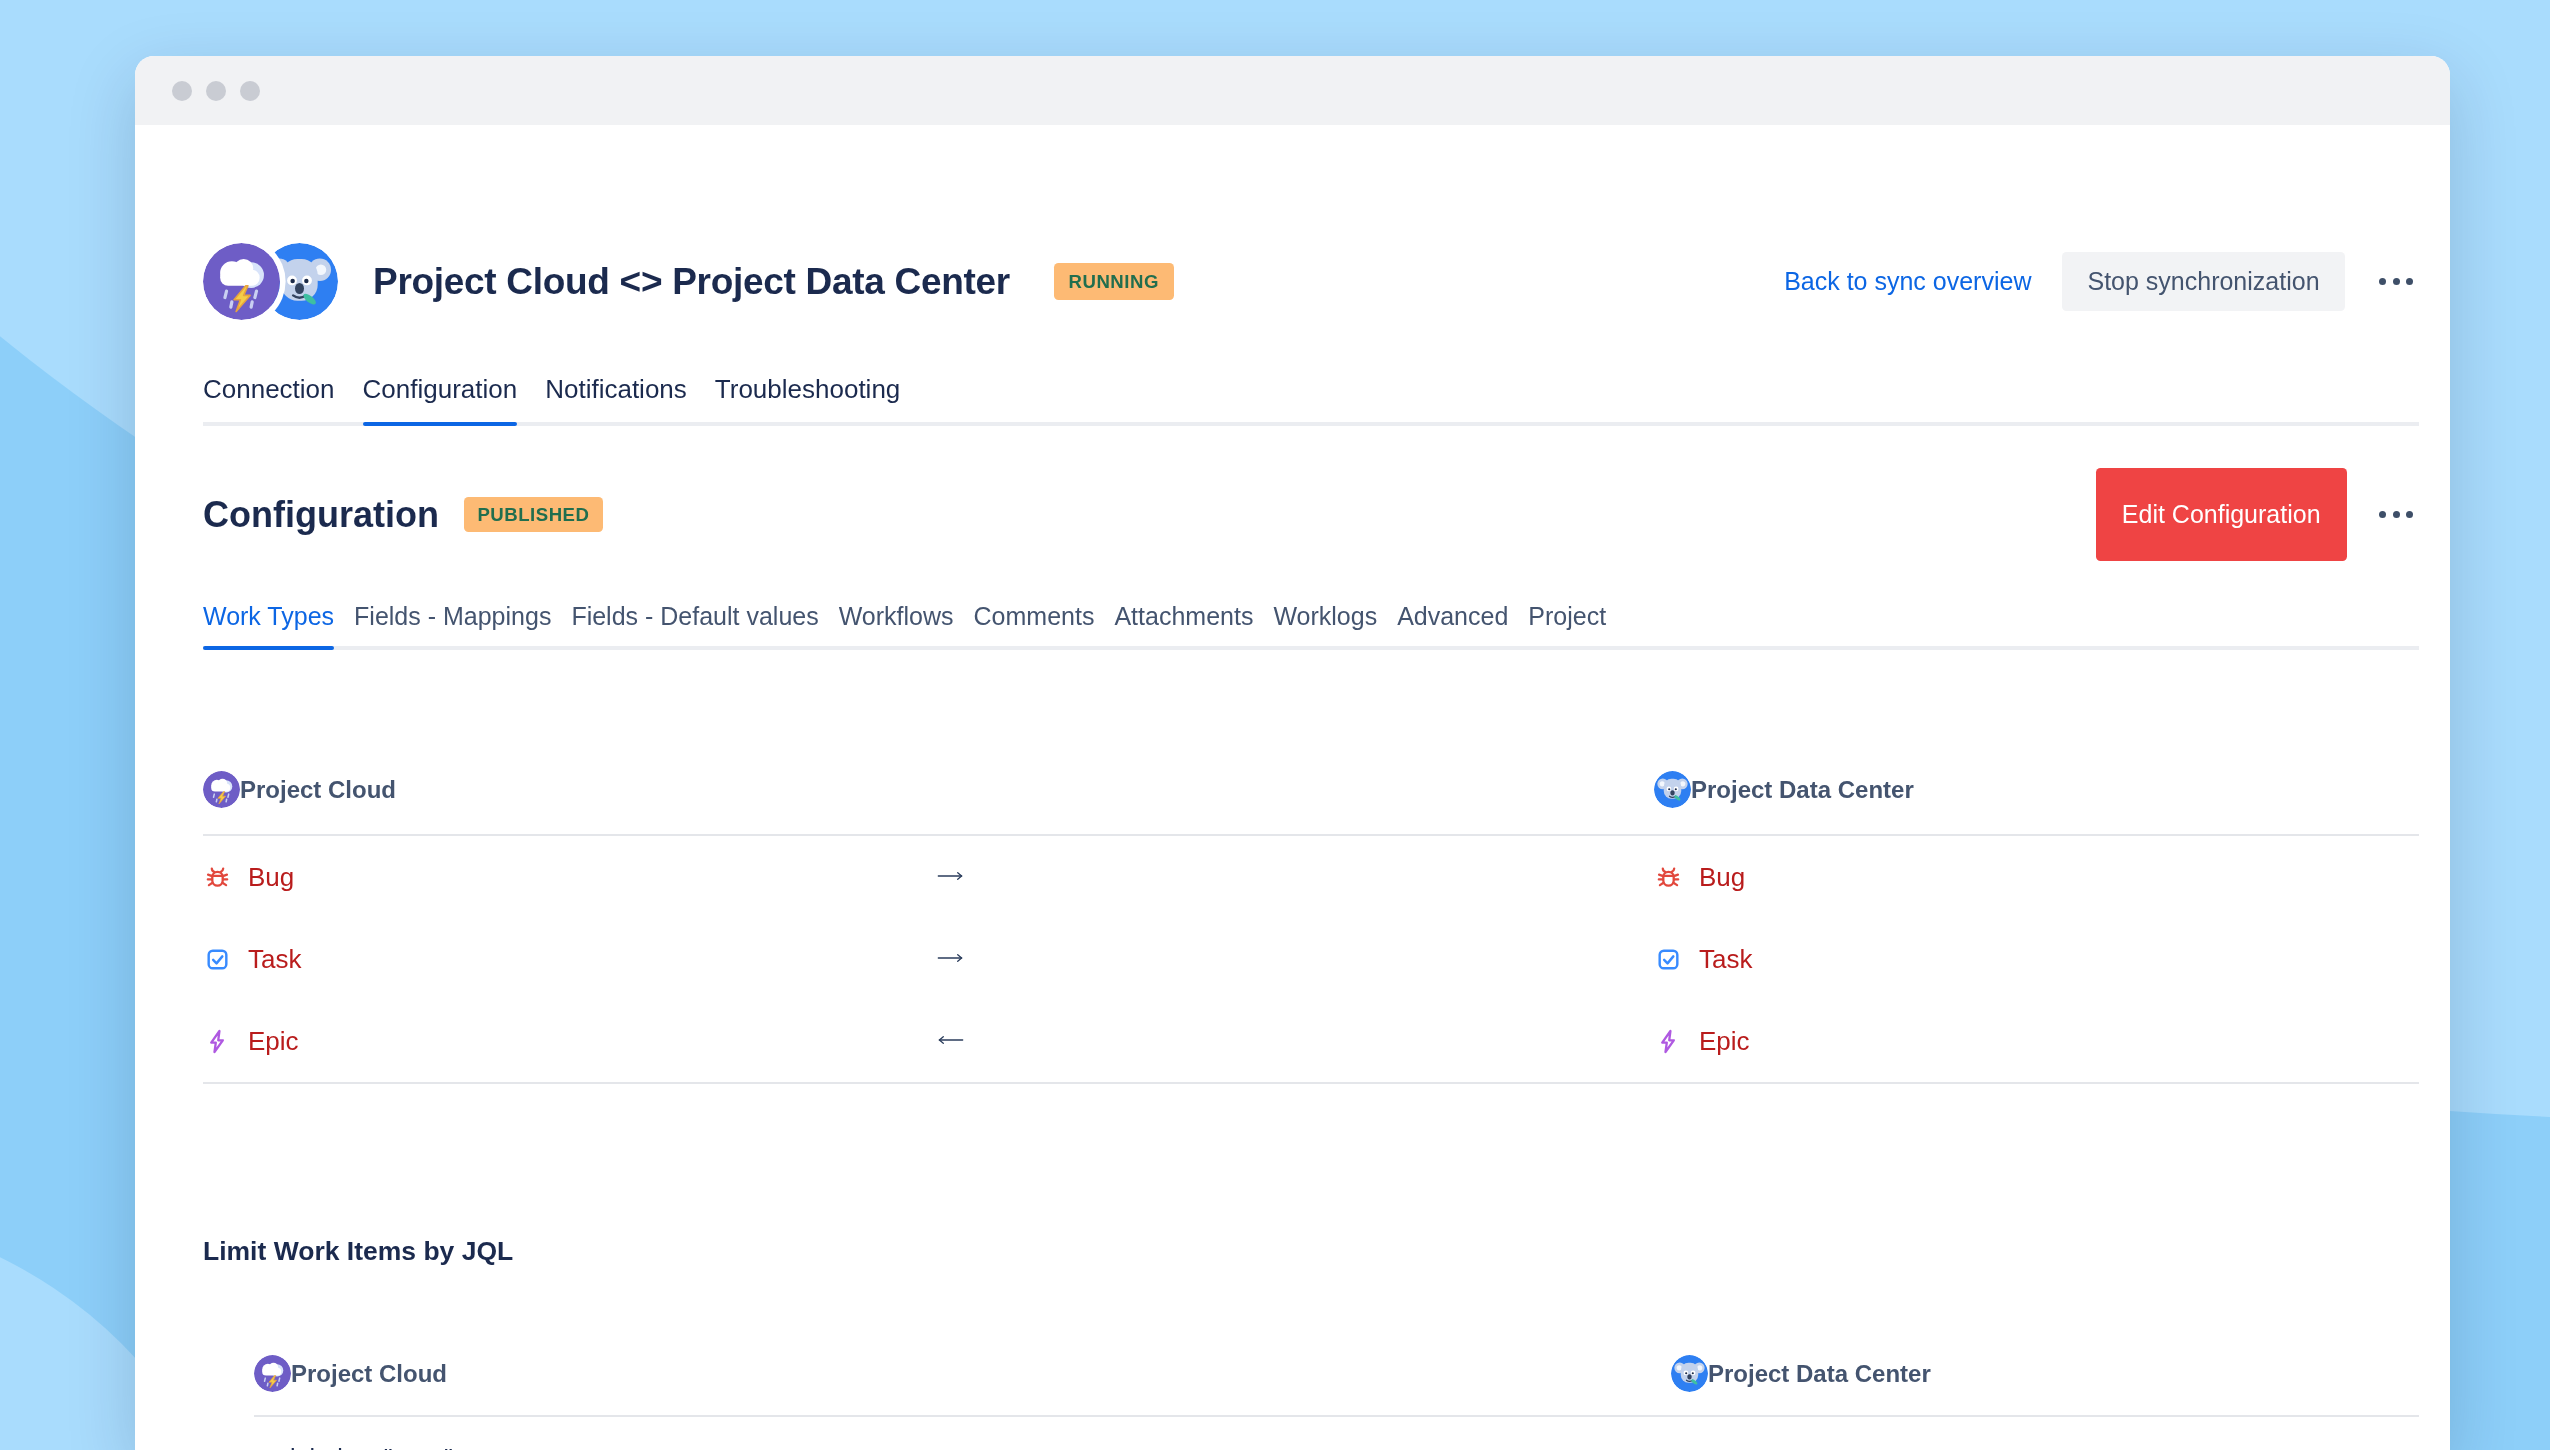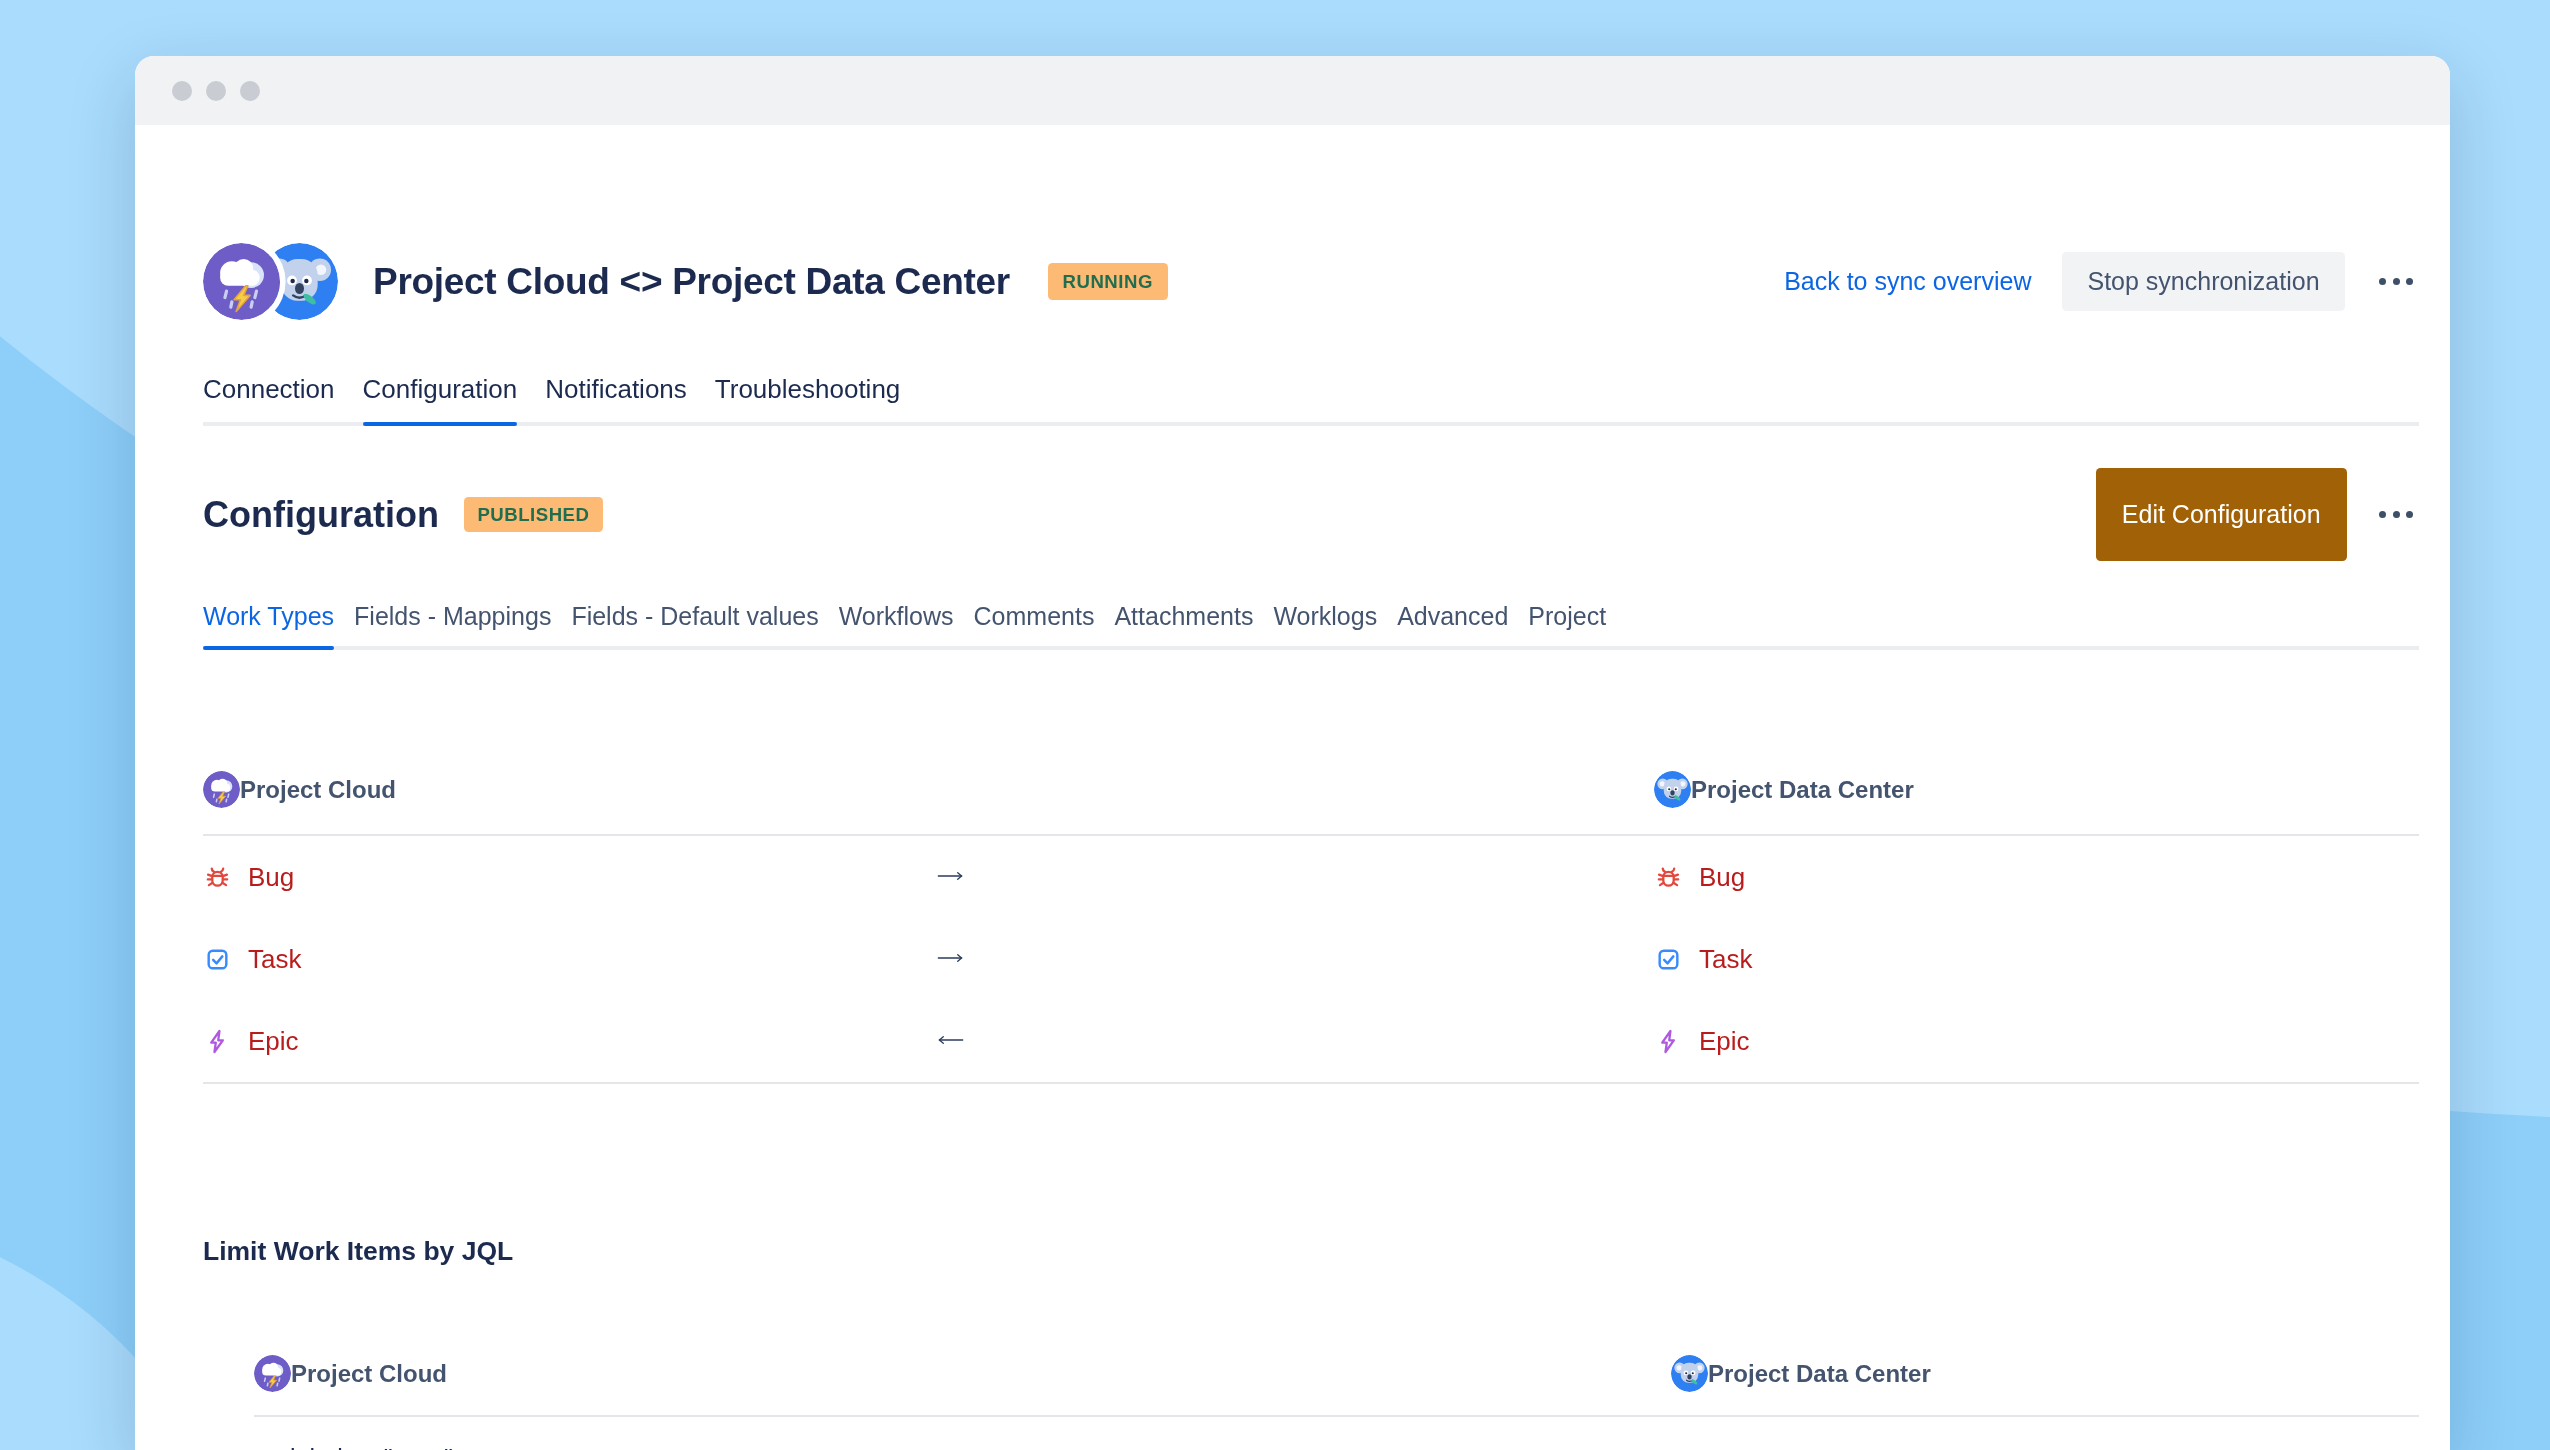--- a/index.html
+++ b/index.html
@@ -15,28 +15,28 @@
   .titlebar{height:69px;background:#F1F2F4;display:flex;align-items:center;padding-left:37px;gap:14px;}
   .tdot{width:20px;height:20px;border-radius:50%;background:#C9CCD3;}
 
   .content{padding:0 31px 0 68px;}
 
   
   .app-header{margin-top:118px;display:flex;align-items:center;}
   .avatar{width:77px;height:77px;border-radius:50%;flex:0 0 auto;}
   .av-front{position:relative;z-index:2;box-shadow:0 0 0 5.6px #fff;border-radius:50%;}
   .av-back{margin-left:-19px;z-index:1;}
-  .page-title{font-size:37px;font-weight:600;color:#1B2A4E;letter-spacing:-0.3px;margin:0 10px 0 35px;}
+  .page-title{font-size:37px;font-weight:600;color:#1B2A4E;letter-spacing:-0.3px;margin:0 16px 0 35px;}
   .badge{display:inline-block;background:#fdba74;color:#216E4E;font-weight:700;border-radius:4.5px;}
   .badge-running{font-size:18.6px;letter-spacing:0.5px;padding:7.3px 14.7px;margin-left:28px;}
   .spacer{flex:1;}
   .link{font-size:25px;font-weight:500;color:#0C66E4;cursor:pointer;white-space:nowrap;}
   .btn{border:none;border-radius:4.5px;cursor:pointer;font-family:inherit;white-space:nowrap;text-align:right;}
   .btn-subtle{margin-left:31px;background:#F2F3F5;color:#44546F;font-size:25px;font-weight:500;padding:15px 25px;}
-  .btn-primary{background:#a16207;color:#fff;font-size:25px;font-weight:500;padding:32px 26px;}
+  .btn-primary{background:#ef4444;color:#fff;font-size:25px;font-weight:500;padding:32px 26px;}
   .dots{display:flex;gap:6.2px;align-items:center;cursor:pointer;padding:5.6px;}
   .dots i{width:7.3px;height:7.3px;border-radius:50%;background:#3E4F68;}
   .dots-top{margin-left:29px;}
   .dots-cfg{margin-left:27px;}
 
   
   .tabrow{display:flex;gap:28px;border-bottom:4px solid #EBEDF1;}
   .main-tabs{margin-top:54px;}
   .tab{position:relative;font-size:26px;font-weight:500;color:#1B2A4E;padding-bottom:17px;cursor:pointer;white-space:nowrap;}
   .tab.active::after{content:"";position:absolute;left:0;right:0;bottom:-4px;height:4.5px;background:#0C66E4;border-radius:2.3px;}

